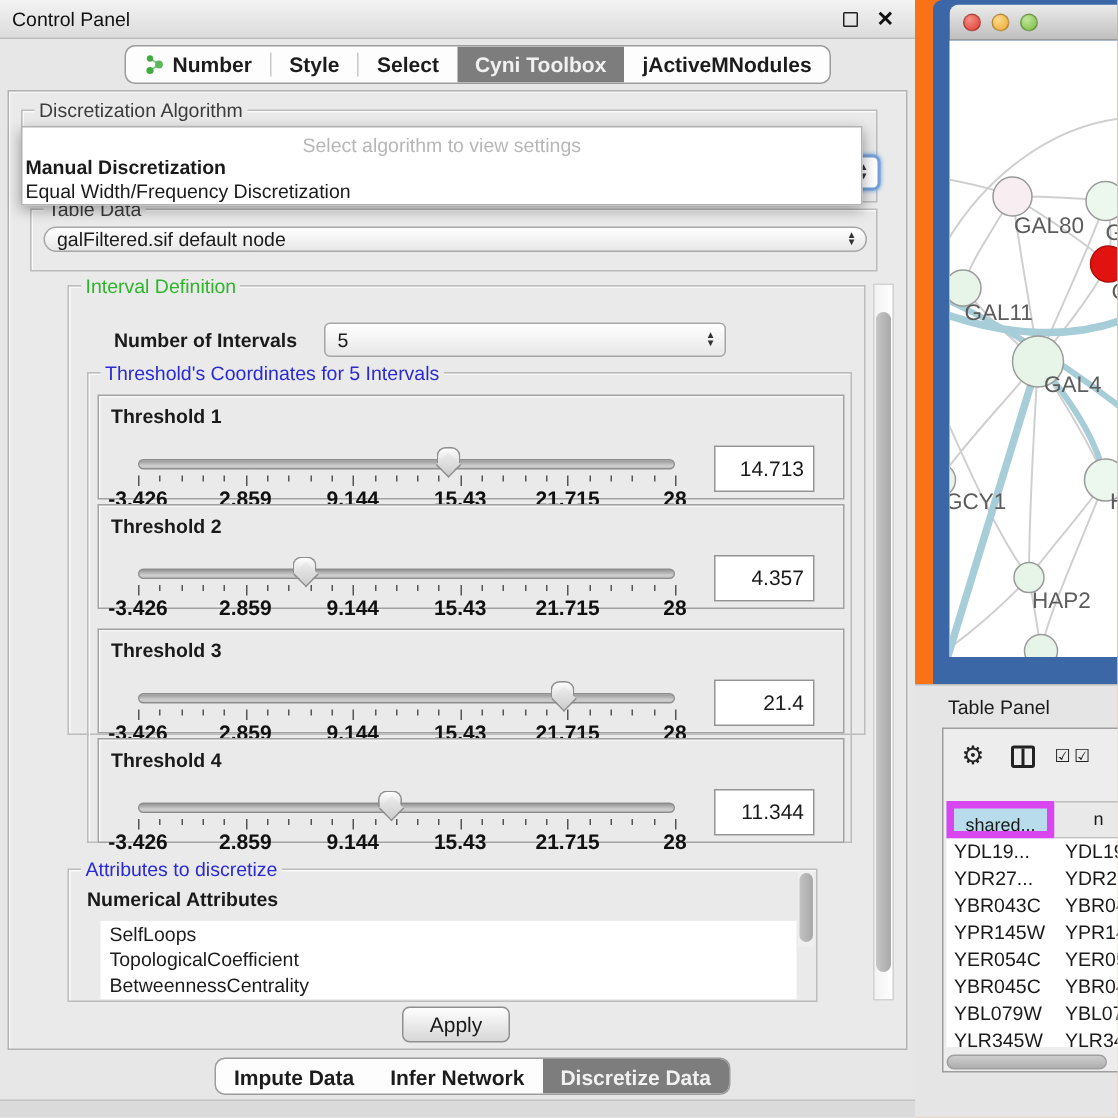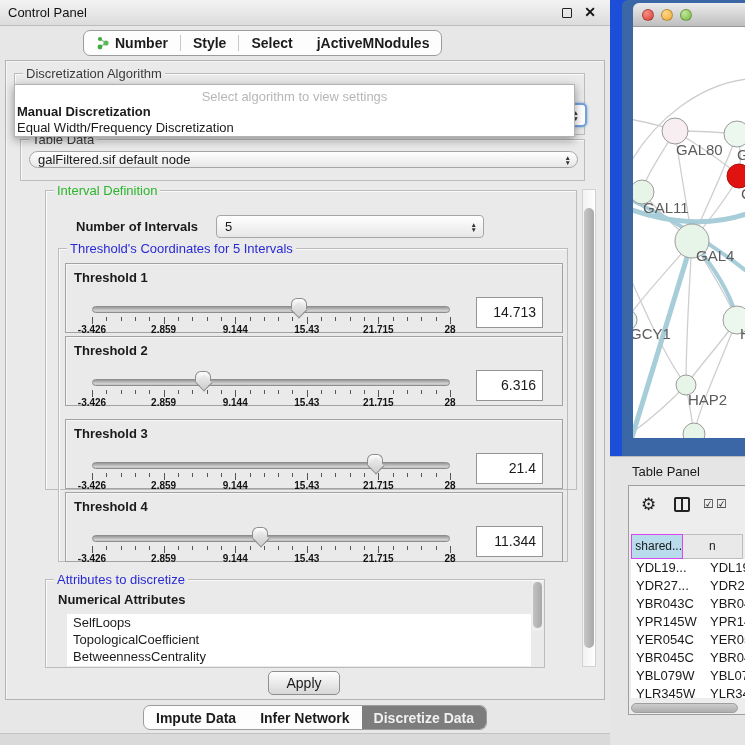--- a/index.html
+++ b/index.html
@@ -60,40 +60,40 @@
   .th-track { position:absolute; left:26px; top:42px; width:358px; height:7px; border:1px solid #8d8d8d;
     border-radius:4px; background:linear-gradient(#979797,#cfcfcf 70%,#c3c3c3); }
   .th-thumb { position:absolute; top:34px; width:16px; height:11px; margin-left:-8px;
     border:1px solid #8d8d8d; border-bottom:none; border-radius:6px 6px 0 0;
     background:linear-gradient(#fefefe,#dedede); z-index:2; }
   .th-thumb::after { content:""; position:absolute; left:1.7px; top:5.4px; width:11px; height:11px;
     transform:rotate(45deg); background:linear-gradient(135deg,#ececec,#cdcdcd);
     border-right:1px solid #8d8d8d; border-bottom:1px solid #8d8d8d; }
   .tick { position:absolute; width:1px; background:#555; top:53px; }
   .tick.minor { height:4px; } .tick.major { height:7px; }
-  .tick-label { position:absolute; top:60px; transform:translateX(-50%); font-size:10px; font-weight:bold; color:#111; white-space:nowrap; }
+  .tick-label { position:absolute; top:60px; transform:translateX(-50%); font-size:14px; font-weight:bold; color:#111; white-space:nowrap; }
   .th-value { position:absolute; left:410px; top:33px; width:67px; height:31px; background:#fff;
     border:1px solid #949494; font-size:14px; text-align:right; line-height:29px; padding-right:6px; }
 
   
   #attr-list { position:absolute; left:21px; top:34px; width:464px; height:52px; background:#fff; overflow:hidden; }
   #attr-list .item { font-size:13px; line-height:17px; padding-left:6px; color:#1c1c1c; white-space:nowrap; }
   #attr-scroll { position:absolute; right:1px; top:1px; width:11px; height:50px; background:#efefef; }
   #attr-thumb { position:absolute; left:1px; top:1px; width:9px; height:46px; border-radius:5px;
     background:linear-gradient(to right,#c2c2c2,#a8a8a8); }
 
   #apply-btn { position:absolute; left:262px; top:610px; width:72px; height:24px;
     border:1px solid #8f8f8f; border-radius:5px; background:linear-gradient(#fefefe,#d7d7d7);
     font-size:14px; text-align:center; line-height:22px; }
 
   #cp-footer { position:absolute; left:0; top:733px; width:610px; height:12px;
     background:#dadada; border-top:1px solid #c3c3c3; }
 
   
-  #right-col { position:absolute; left:610px; top:0; width:135px; height:745px; background:#1d4ed8; }
+  #right-col { position:absolute; left:610px; top:0; width:135px; height:745px; background:#f97316; }
   #net-window { position:absolute; left:12px; top:0; width:123px; height:456px;
     background:#3c67a6; border-radius:6px 0 0 0; }
   #net-titlebar { position:absolute; left:11px; top:3px; right:0; height:24px;
     background:linear-gradient(#ececec,#bfbfbf); border-radius:6px 0 0 0; border-bottom:1px solid #9a9a9a; }
   .tl { position:absolute; top:6px; width:12px; height:12px; border-radius:50%; border:1px solid rgba(0,0,0,.25); }
   #tl-red { left:9px; background:radial-gradient(circle at 35% 30%,#f58f84,#dd3b32); }
   #tl-yellow { left:28px; background:radial-gradient(circle at 35% 30%,#fbd98a,#f0a830); }
   #tl-green { left:47px; background:radial-gradient(circle at 35% 30%,#c0e69a,#77bb3c); }
   #net-canvas { position:absolute; left:11px; top:27px; right:0; bottom:18px; background:#fff; overflow:hidden; }
 
@@ -101,21 +101,21 @@
     background:#e5e5e5; border-top:1px solid #bbb; }
   #tp-title { position:absolute; left:22px; top:7px; font-size:13px; color:#1a1a1a; }
   #tp-inner { position:absolute; left:18px; top:28px; width:120px; height:230px;
     background:#ededed; border:1px solid #9e9e9e; }
   #tp-toolbar { position:absolute; left:0; top:0; width:100%; height:40px; }
   #gear-ic { position:absolute; left:12px; top:8px; font-family:"DejaVu Sans",sans-serif; font-size:17px; color:#222; }
   #split-ic { position:absolute; left:45px; top:11px; width:16px; height:15px; border:2px solid #222; border-radius:2px; }
   #split-ic::after { content:""; position:absolute; left:5px; top:0; width:2px; height:11px; background:#222; }
   .chk-ic { position:absolute; top:11px; font-family:"DejaVu Sans",sans-serif; font-size:12px; color:#222; }
   #tp-header { position:absolute; left:2px; top:48px; height:25px; display:flex; font-size:12px; }
-  #tp-col1 { width:52px; background:#b9dcec; border:1px solid #d946ef; text-align:right; line-height:23px; }
+  #tp-col1 { width:72px; background:#b9dcec; border:5px solid #d946ef; text-align:center; line-height:23px; }
   #tp-col2 { width:60px; background:#e9e9e9; border:1px solid #bdbdbd; border-left:none; line-height:23px; padding-left:26px; }
   #tp-rows { position:absolute; left:2px; top:73px; width:132px; height:139px; background:#fff; overflow:hidden; }
   .tp-row { display:flex; height:18px; font-size:13px; line-height:18px; }
   .tp-row .c1 { width:74px; padding-left:5px; overflow:hidden; white-space:nowrap; }
   .tp-row .c2 { width:58px; padding-left:5px; overflow:hidden; white-space:nowrap; }
   #tp-hscroll { position:absolute; left:2px; top:217px; width:116px; height:11px; }
   #tp-hthumb { position:absolute; left:0; top:0; width:107px; height:10px; border-radius:5px;
     background:linear-gradient(#cdcdcd,#aeaeae); border:1px solid #9f9f9f; }
 </style>
 </head>
@@ -141,20 +141,23 @@
         </span>
         <span>Number</span>
       </div>
       <span class="sep"></span>
       <div class="tab">
         <span>Style</span>
       </div>
       <span class="sep"></span>
       <div class="tab">
         <span>Select</span>
+      </div>
+      <div class="tab selected">
+        <span>Cyni Toolbox</span>
       </div>
       <div class="tab">
         <span>jActiveMNodules</span>
       </div>
     </div>
 
   <div id="content">
 
     <div class="groupbox" style="left:8px; top:12px; width:571px; height:62px;">
       <span class="group-title t-gray">Discretization Algorithm</span>
@@ -270,21 +273,21 @@
               <div class="tick minor" style="left: 283.76px;"></div>
               <div class="tick minor" style="left: 298.08px;"></div>
               <div class="tick major" style="left: 312.4px;"></div>
               <div class="tick-label" style="left: 312.4px;">21.715</div>
               <div class="tick minor" style="left: 326.72px;"></div>
               <div class="tick minor" style="left: 341.04px;"></div>
               <div class="tick minor" style="left: 355.36px;"></div>
               <div class="tick minor" style="left: 369.68px;"></div>
               <div class="tick major" style="left: 384px;"></div>
               <div class="tick-label" style="left: 384px;">28</div>
-              <div class="th-value">6.316</div>
+              <div class="th-value">4.357</div>
             </div>
             <div class="th-panel" style="top: 170px;">
               <div class="th-label">Threshold 3</div>
               <div class="th-track"></div>
               <div class="th-thumb" style="left: 308.814px;"></div>
               <div class="tick major" style="left: 26px;"></div>
               <div class="tick-label" style="left: 26px;">-3.426</div>
               <div class="tick minor" style="left: 40.32px;"></div>
               <div class="tick minor" style="left: 54.64px;"></div>
               <div class="tick minor" style="left: 68.96px;"></div>

